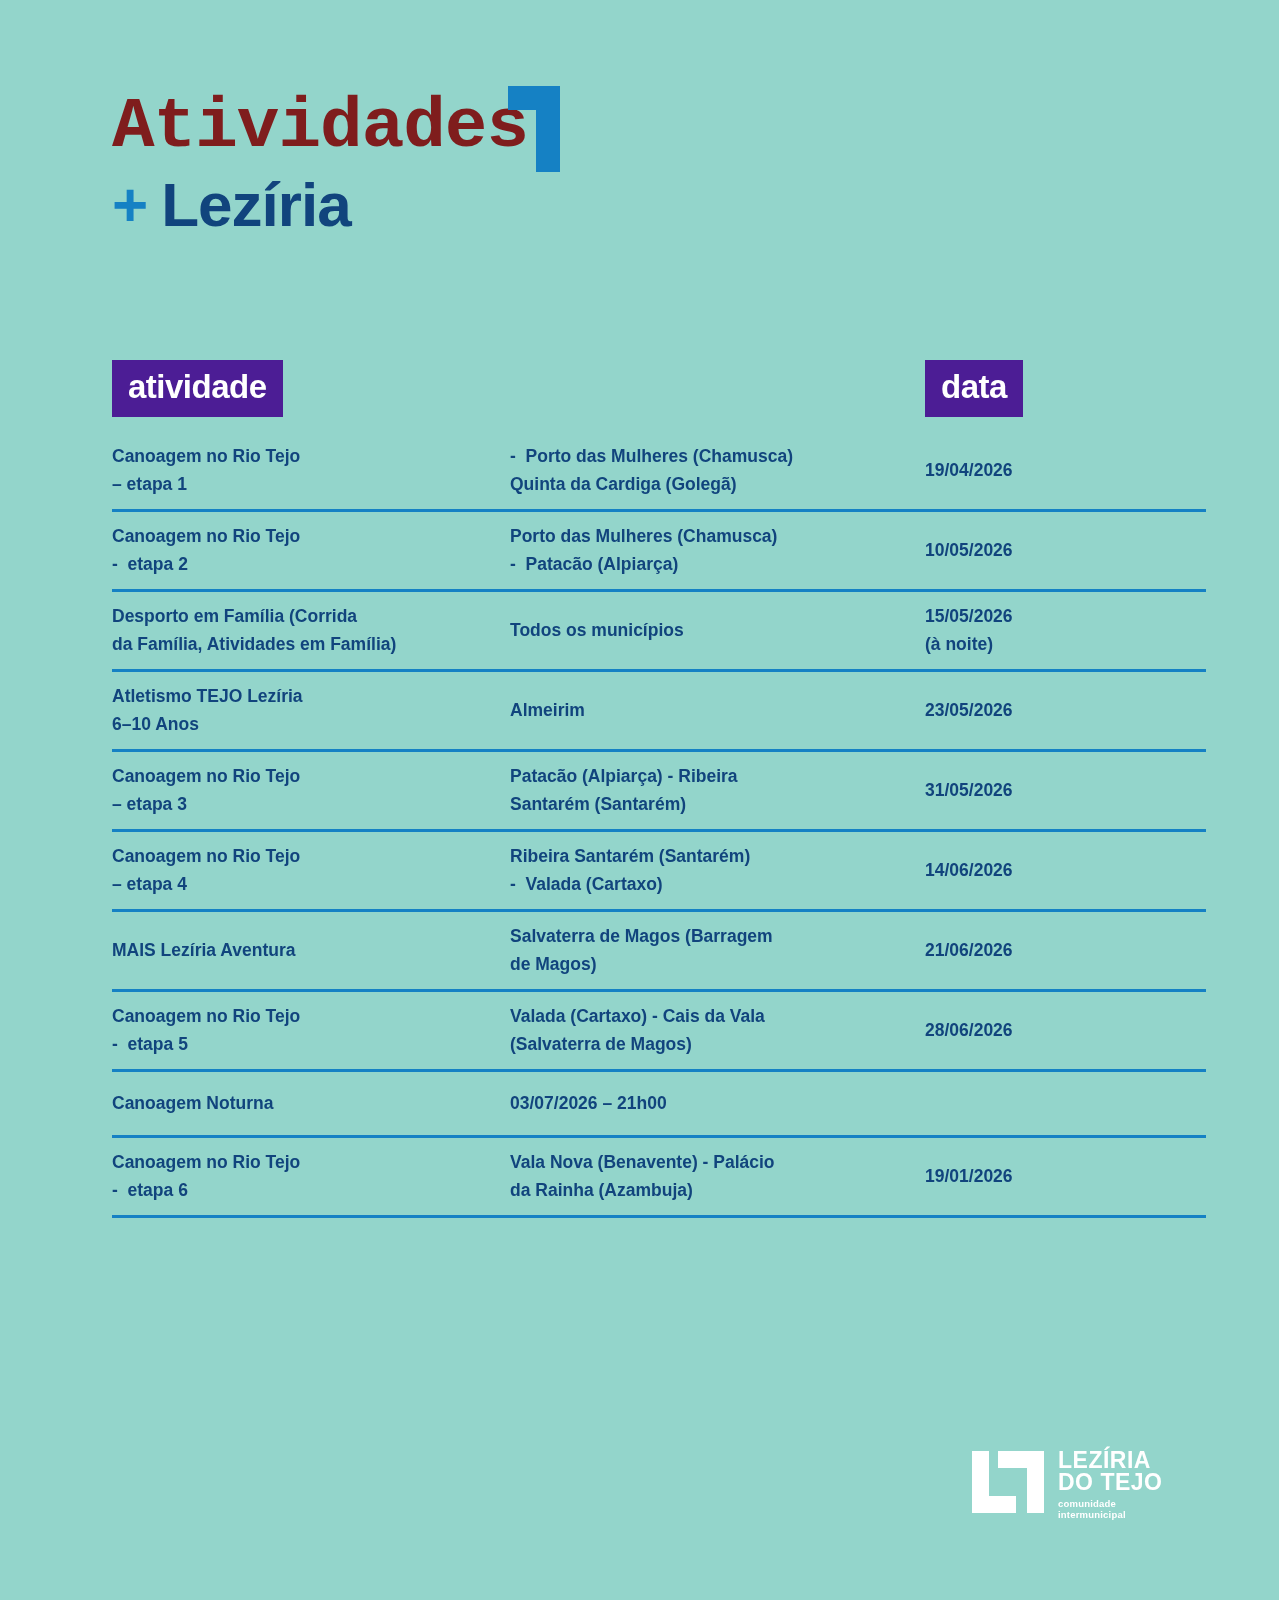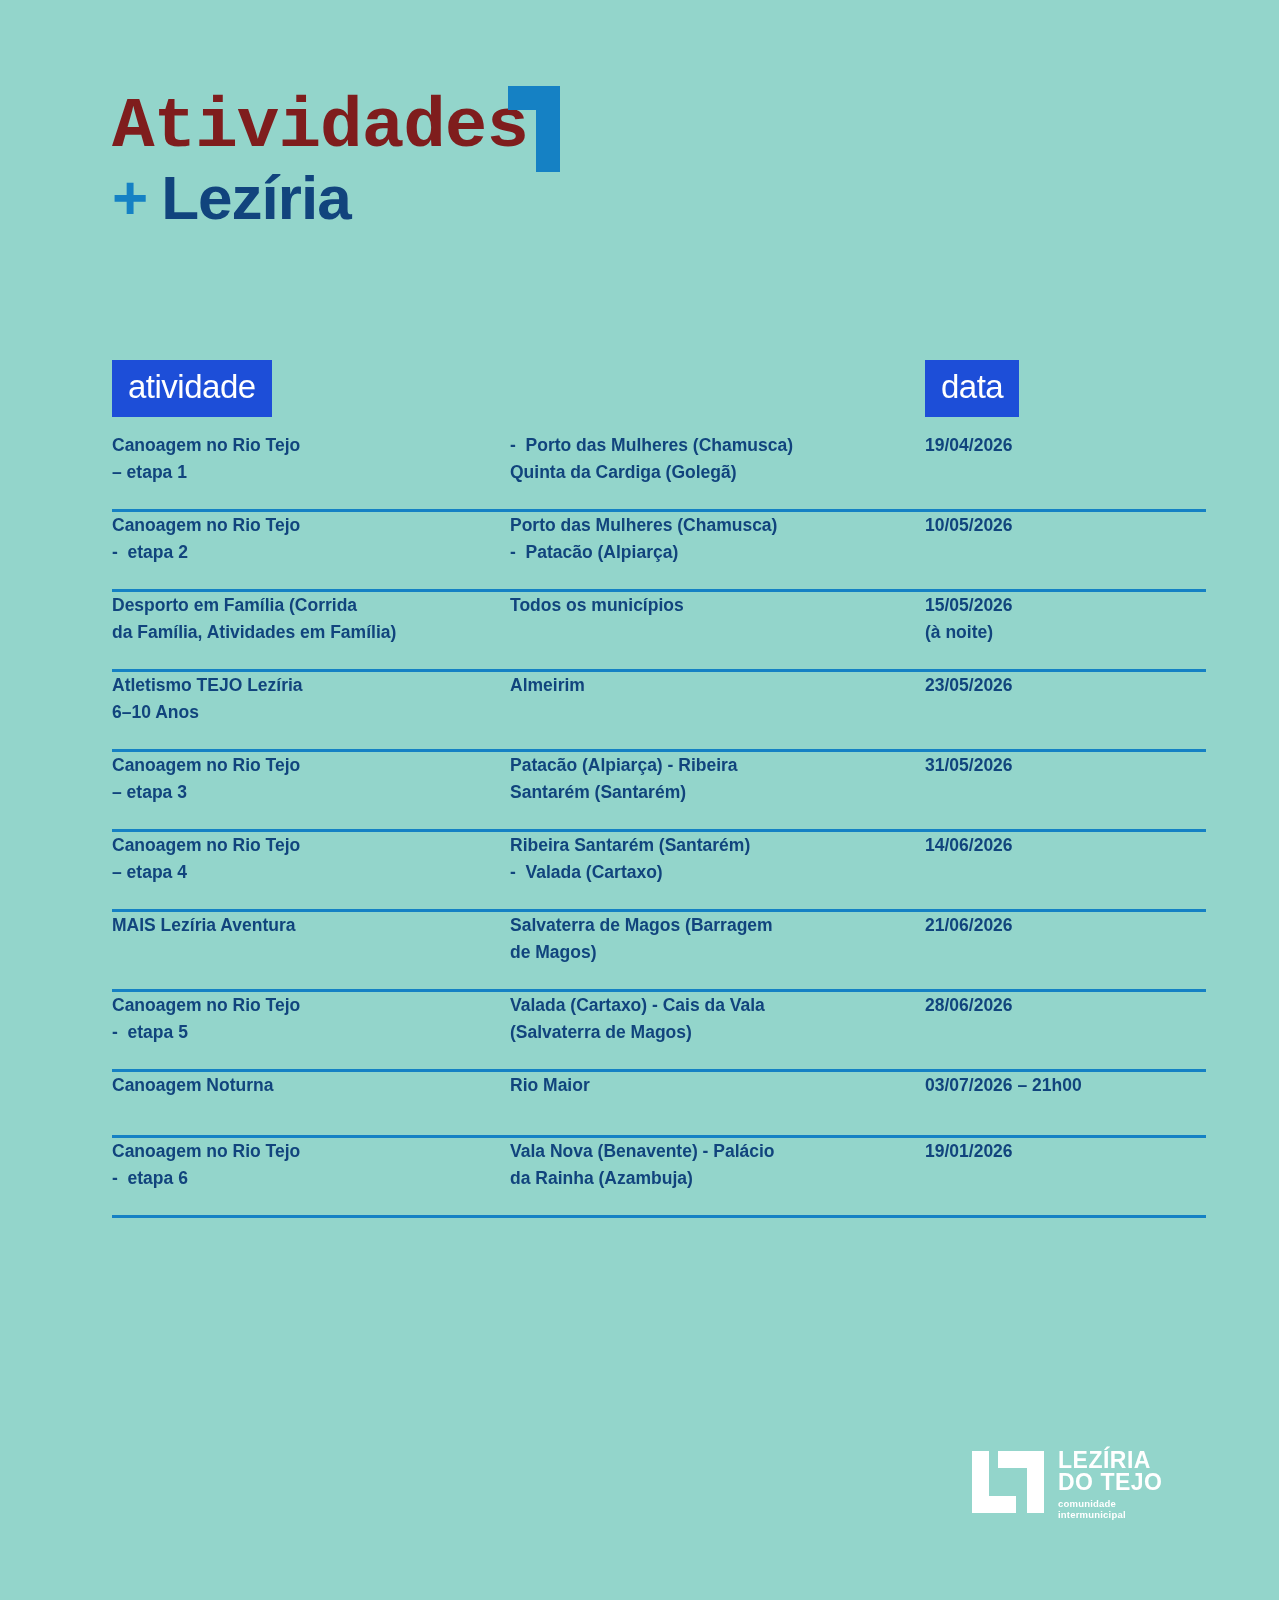--- a/index.html
+++ b/index.html
@@ -26,21 +26,21 @@
   .title-line1 {
     font-size: 71px;
     line-height: 62px;
     font-weight: 800;
     color: #7f1d1d;
     letter-spacing: -1px;
     font-family: Liberation Mono, monospace;
     white-space: nowrap;
   }
   .title-line2 {
-    margin-top: 9px;
+    margin-top: 16px;
     font-size: 62px;
     line-height: 62px;
     font-weight: 800;
     color: #11447d;
     letter-spacing: -1px;
     white-space: nowrap;
   }
   .plus-mark {
     color: #1581c4;
     font-weight: 800;
@@ -79,39 +79,39 @@
     top: 360px;
     width: 1094px;
   }
   .thead {
     position: relative;
     height: 72px;
   }
   .badge {
     position: absolute;
     top: 0;
-    background: #1d4ed8;
+    background: #4c1d95;
     color: #ffffff;
     font-size: 33px;
-    font-weight: 400;
+    font-weight: 700;
     line-height: 1;
     padding: 10px 16px 14px 16px;
     letter-spacing: -0.5px;
     white-space: nowrap;
   }
   .badge-atividade { left: 0; }
   .badge-municipio { left: 398px; }
   .badge-data      { left: 813px; }
 
   .rows { position: relative; }
 
   .row {
     position: relative;
     display: flex;
-    align-items: flex-start;
+    align-items: center;
     min-height: 72px;
     border-bottom: 3px solid #1581c4;
     box-sizing: border-box;
   }
   .row:last-child { border-bottom: 3px solid #1581c4; }
 
   .cell {
     color: #11447d;
     font-size: 17.5px;
     font-weight: 700;
@@ -316,23 +316,20 @@
           <span>Valada (Cartaxo) - Cais da Vala</span>
           <span>(Salvaterra de Magos)</span>
         </div>
         <div class="cell cell-data">
           <span>28/06/2026</span>
         </div>
       </div>
       <div class="row h1">
         <div class="cell cell-activity">
           <span>Canoagem Noturna</span>
-        </div>
-        <div class="cell cell-municipio">
-          <span>Rio Maior</span>
         </div>
         <div class="cell cell-data">
           <span>03/07/2026 – 21h00</span>
         </div>
       </div>
       <div class="row h2">
         <div class="cell cell-activity">
           <span>Canoagem no Rio Tejo</span>
           <span>-  etapa 6</span>
         </div>

